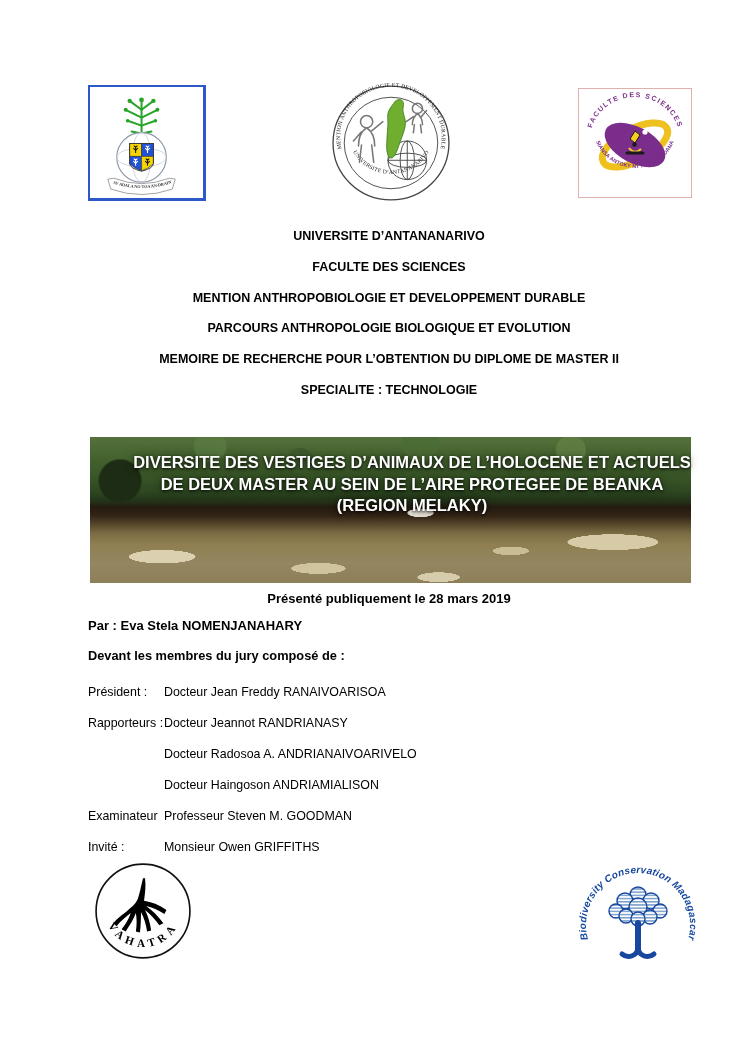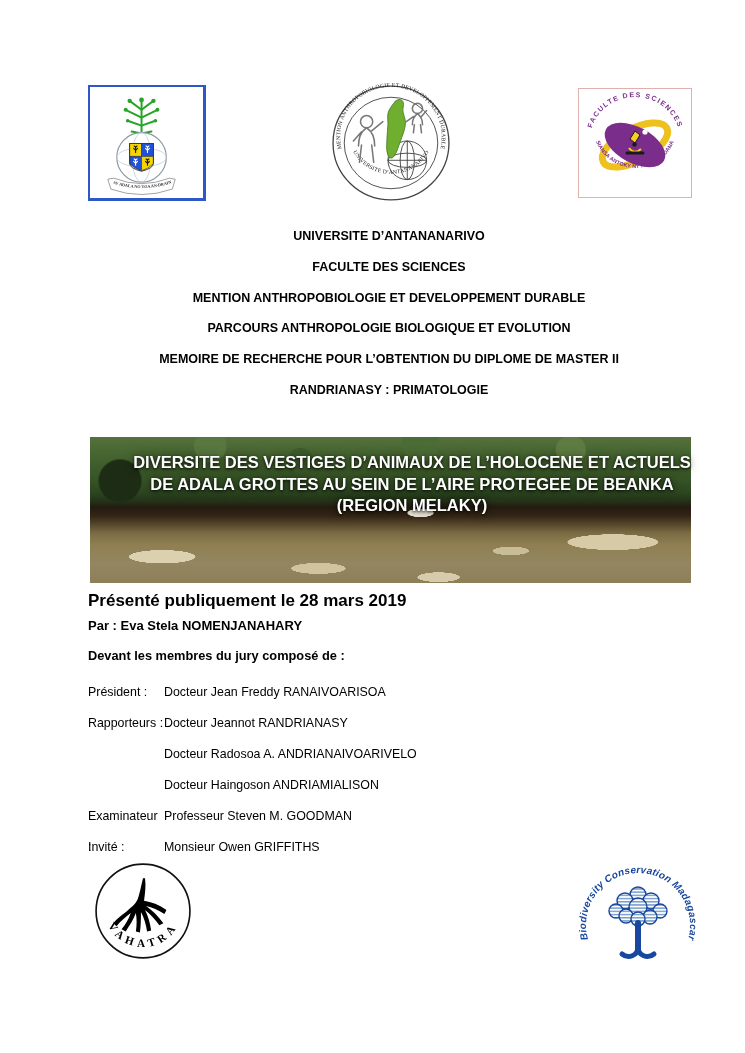--- a/index.html
+++ b/index.html
@@ -44,21 +44,21 @@
         #7c6c44 66%, #8f7f52 74%, #938660 86%, #8d8059 100%);
   }
   .photo-title{
     padding-top:15px;text-align:center;color:#fff;font-weight:bold;
     font-size:16.5px;line-height:21.6px;
     text-shadow:0 1px 3px rgba(0,0,0,.9),0 0 10px rgba(0,0,0,.55);
     padding-left:43px;
   }
 
   
-  .present-line{left:88px;top:591px;width:602px;font-weight:bold;font-size:17px;}
+  .present-line{left:88px;top:591px;width:602px;text-align:center;font-weight:bold;font-size:13px;}
   .author-line{left:88px;top:618px;width:602px;font-weight:bold;font-size:13px;}
   .jury-heading{left:88px;top:648px;font-weight:bold;font-size:12.8px;}
 
   
   .jury{left:88px;top:677px;width:560px;font-size:12.4px;}
   .jury-row{display:flex;height:31px;line-height:31px;}
   .jury-role{width:76px;flex:0 0 76px;}
   .jury-name{white-space:nowrap;}
 
   
@@ -180,27 +180,27 @@
       </text>
     </svg>
   </div>
 
   <div class="abs header-lines">
     <div class="hline">UNIVERSITE D’ANTANANARIVO</div>
     <div class="hline">FACULTE DES SCIENCES</div>
     <div class="hline">MENTION ANTHROPOBIOLOGIE ET DEVELOPPEMENT DURABLE</div>
     <div class="hline">PARCOURS ANTHROPOLOGIE BIOLOGIQUE ET EVOLUTION</div>
     <div class="hline">MEMOIRE DE RECHERCHE POUR L’OBTENTION DU DIPLOME DE MASTER II</div>
-    <div class="hline">RANDRIANASY : PRIMATOLOGIE</div>
+    <div class="hline">SPECIALITE : TECHNOLOGIE</div>
   </div>
 
   <div class="abs photo">
     <div class="photo-title">
       <div>DIVERSITE DES VESTIGES D’ANIMAUX DE L’HOLOCENE ET ACTUELS</div>
-      <div>DE ADALA GROTTES AU SEIN DE L’AIRE PROTEGEE DE BEANKA</div>
+      <div>DE DEUX MASTER AU SEIN DE L’AIRE PROTEGEE DE BEANKA</div>
       <div>(REGION MELAKY)</div>
     </div>
   </div>
 
   <div class="abs present-line">Présenté publiquement le 28 mars 2019</div>
   <div class="abs author-line">Par : Eva Stela NOMENJANAHARY</div>
   <div class="abs jury-heading">Devant les membres du jury composé de :</div>
 
   <div class="abs jury">
     <div class="jury-row">

